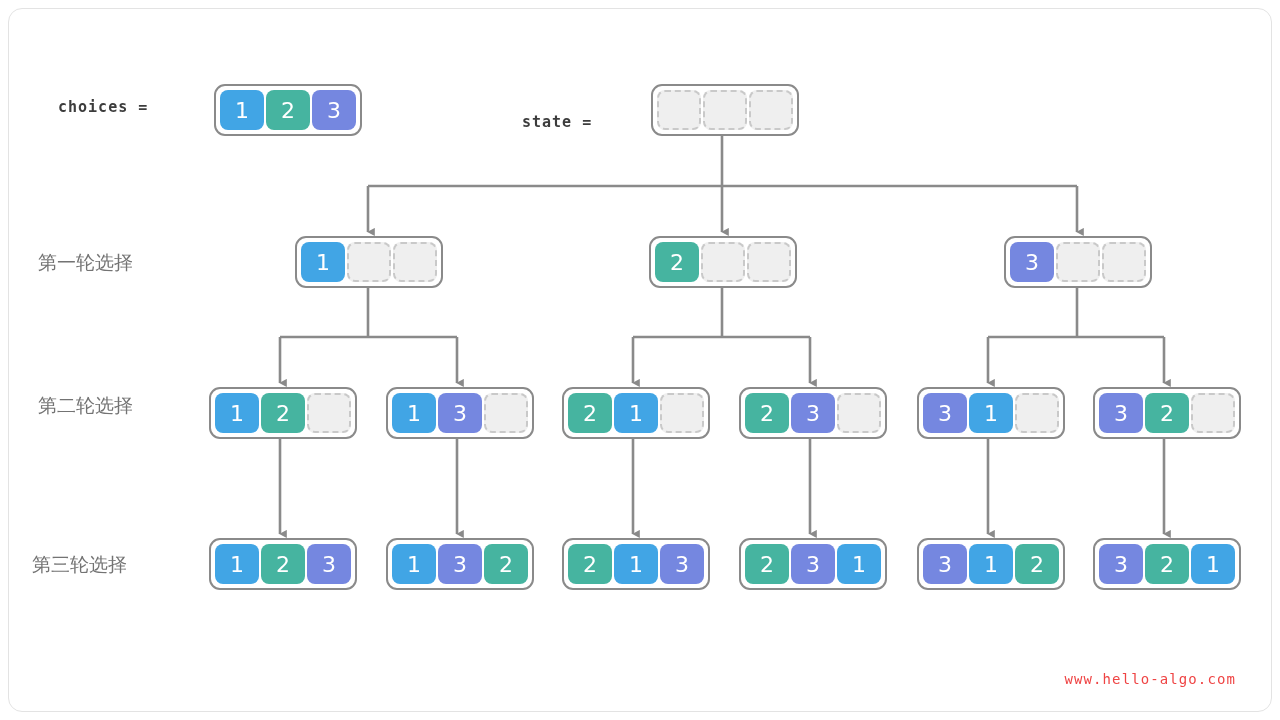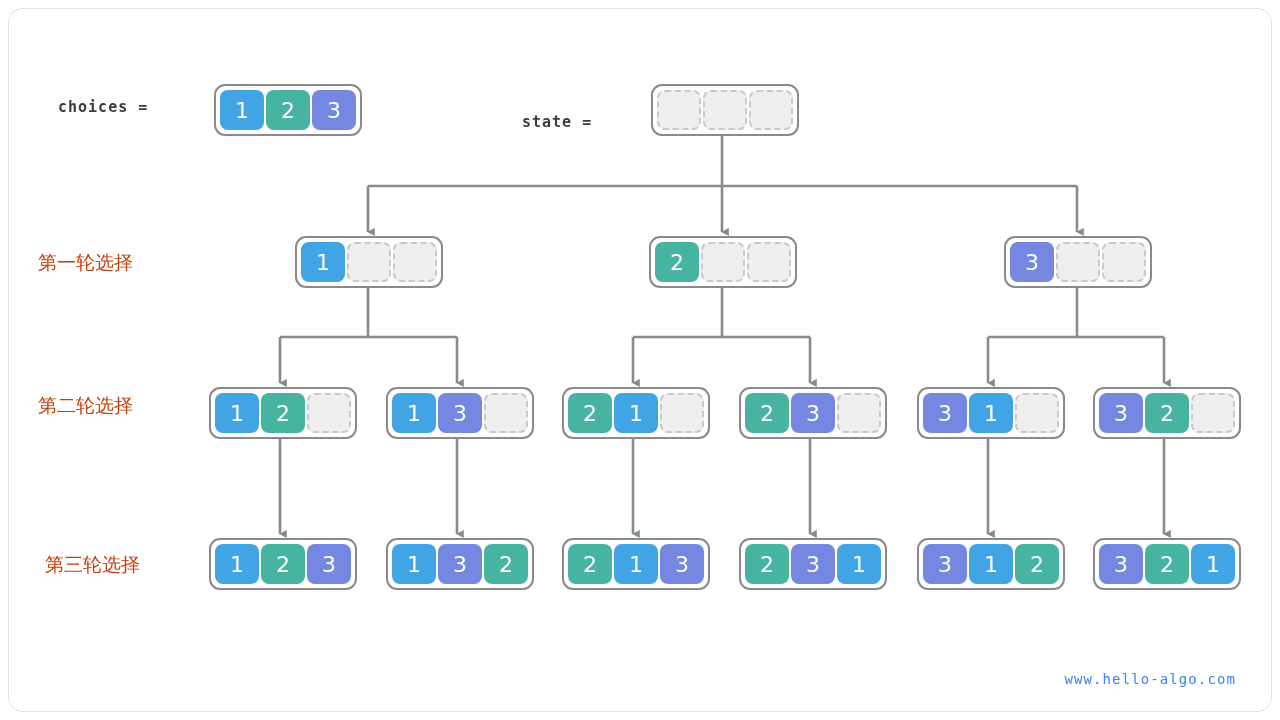--- a/index.html
+++ b/index.html
@@ -46,31 +46,31 @@
     font-size: 15px;
     color: #3c3c3c;
     white-space: nowrap;
     letter-spacing: 1px;
   }
 
   .row-label {
     position: absolute;
     font-family: "DejaVu Sans", sans-serif;
     font-size: 19px;
-    color: #c2410c;
+    color: #737373;
     white-space: nowrap;
   }
 
   .watermark {
     position: absolute;
     right: 44px;
     bottom: 33px;
     font-family: "DejaVu Sans Mono", "Liberation Mono", monospace;
     font-size: 14px;
-    color: #3b82f6;
+    color: #ef4444;
     letter-spacing: 1.1px;
     white-space: nowrap;
   }
 
   
   .array {
     position: absolute;
     display: flex;
     flex-direction: row;
     align-items: center;
@@ -163,21 +163,21 @@
   <div class="mono-label" style="left:522px; top:113px;">state  =</div>
 
   <div class="array" style="left:651px; top:84px;">
     <div class="cell empty"></div>
     <div class="cell empty"></div>
     <div class="cell empty"></div>
   </div>
 
   <div class="row-label" style="left:38px; top:250px;">第一轮选择</div>
   <div class="row-label" style="left:38px; top:393px;">第二轮选择</div>
-  <div class="row-label" style="left:45px; top:552px;">第三轮选择</div>
+  <div class="row-label" style="left:32px; top:552px;">第三轮选择</div>
 
   <div class="array" style="left:295px; top:236px;">
     <div class="cell v1">1</div>
     <div class="cell empty"></div>
     <div class="cell empty"></div>
   </div>
 
   <div class="array" style="left:649px; top:236px;">
     <div class="cell v2">2</div>
     <div class="cell empty"></div>

